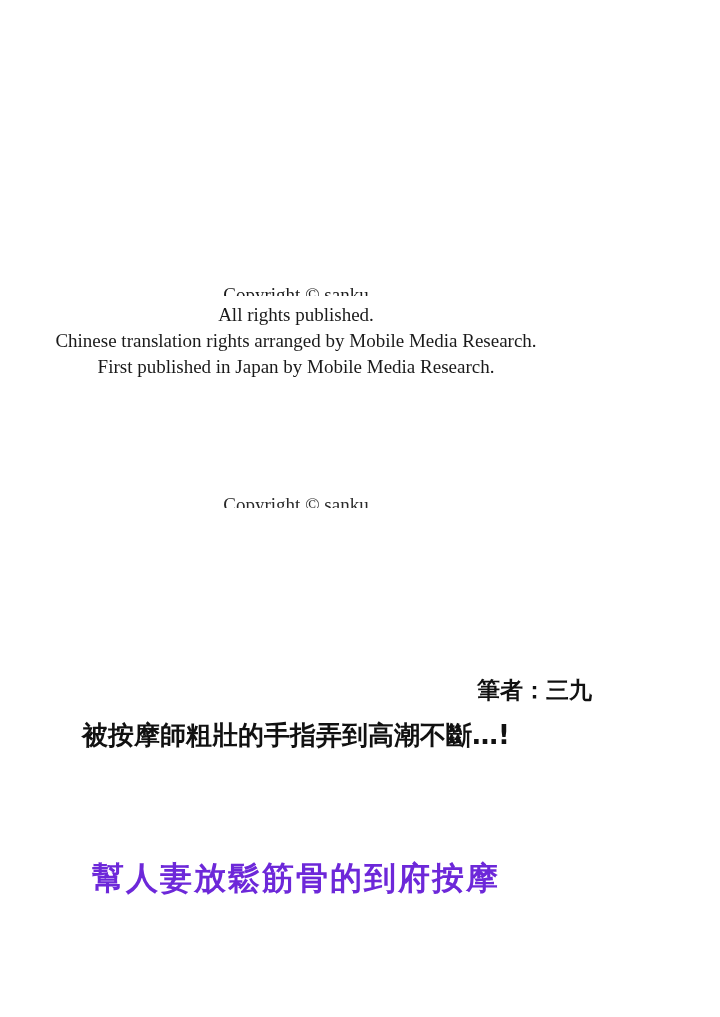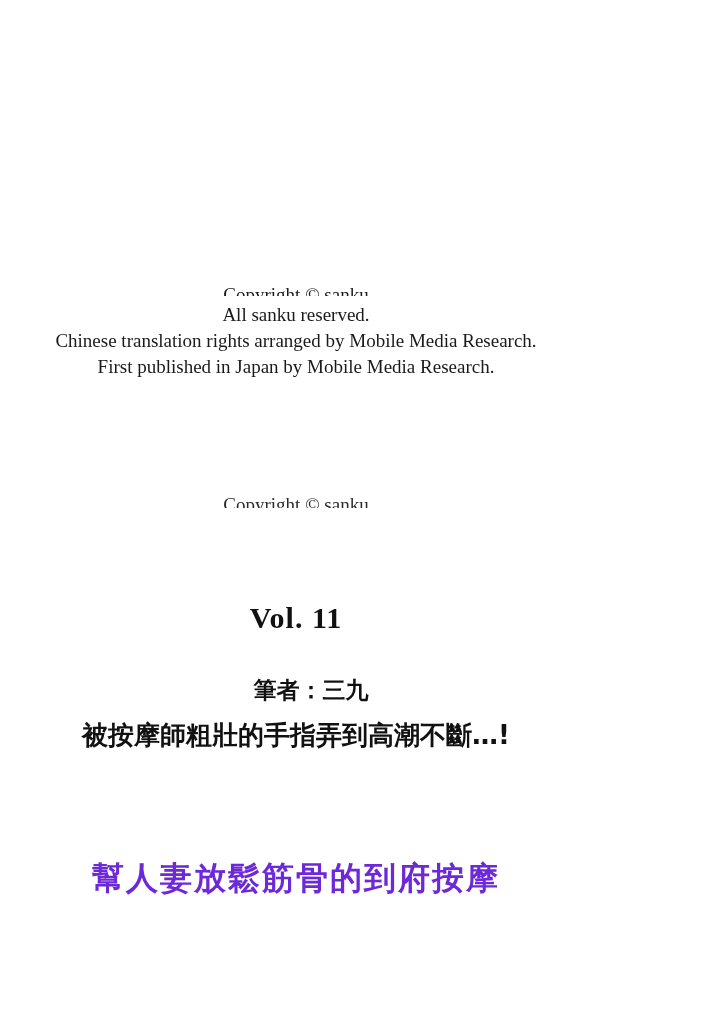--- a/index.html
+++ b/index.html
@@ -74,21 +74,21 @@
     letter-spacing: 1px;
     color: #111111;
   }
 
   
   .author {
     position: absolute;
     left: 5px;
     right: 0;
     top: 675px;
-    text-align: center;
+    text-align: right;
     font-family: "DejaVu Sans", sans-serif;
     font-weight: bold;
     font-size: 23px;
     color: #111111;
     margin-left: 25px;
   }
   .subtitle {
     position: absolute;
     left: 0;
     right: 0;
@@ -114,28 +114,27 @@
     color: #6d28d9;
   }
 </style>
 </head>
 <body>
 
 <div class="page">
 
   <div class="copyright-block">
     <div class="line clipped-top">Copyright © sanku</div>
-    <div class="line">All sanku reserved.</div>
+    <div class="line">All rights published.</div>
     <div class="line">Chinese translation rights arranged by Mobile Media Research.</div>
     <div class="line">First published in Japan by Mobile Media Research.</div>
   </div>
 
   <div class="copyright-faded">Copyright © sanku</div>
 
-  <div class="volume">Vol. 11</div>
 
   <div class="author">筆者：三九</div>
 
   <div class="subtitle">被按摩師粗壯的手指弄到高潮不斷…!</div>
 
   <div class="main-title">幫人妻放鬆筋骨的到府按摩</div>
 
 </div>
 
 </body></html>

